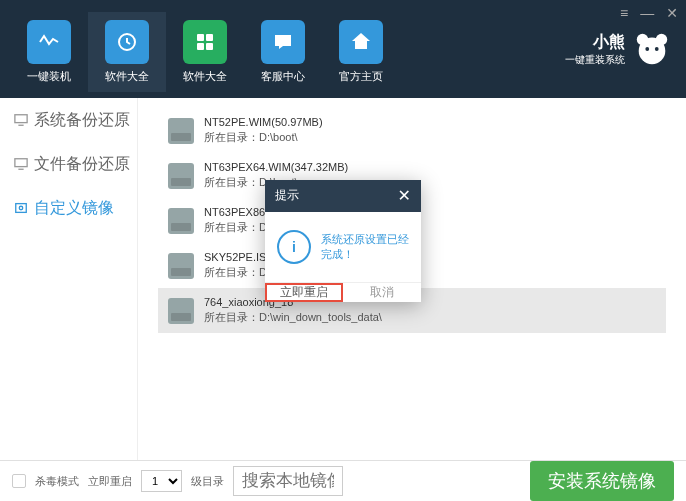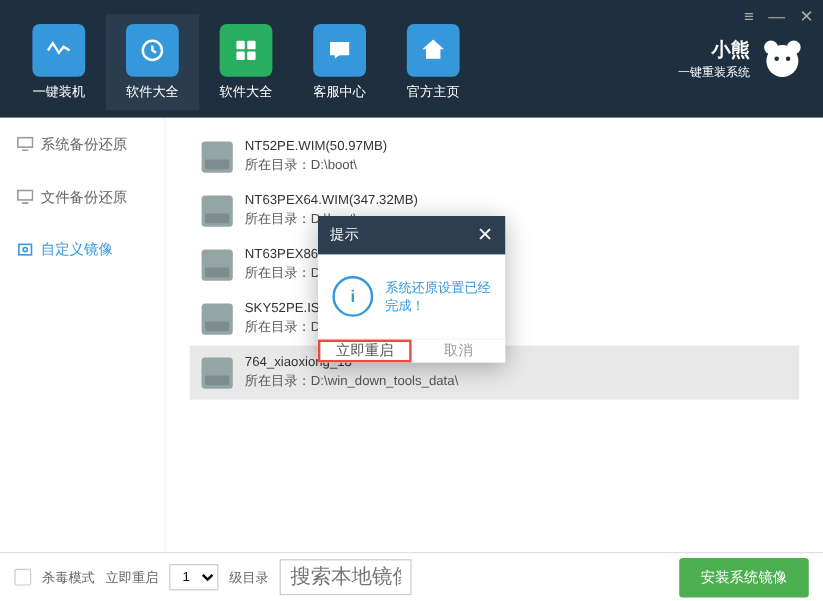--- a/index.html
+++ b/index.html
@@ -11,34 +11,34 @@
 .nav-label{color:#fff;font-size:11px}
 .brand{position:absolute;right:15px;top:30px;display:flex;align-items:center;color:#ffffff}
 .brand-text{text-align:right;margin-right:8px}
 .brand-title{font-size:16px;font-weight:bold}
 .brand-sub{font-size:10px}
 .bear{width:38px;height:38px}
 .win-controls{position:absolute;right:8px;top:5px;display:flex;gap:12px}
 .win-btn{color:#aaa;cursor:pointer;font-size:14px}
 .body-area{display:flex;height:362px}
 .sidebar{width:138px;background:#fff;border-right:1px solid #eee}
-.side-item{height:44px;display:flex;align-items:center;padding-left:14px;font-size:12px;color:#666;cursor:pointer;gap:6px}
+.side-item{height:44px;display:flex;align-items:center;padding-left:14px;font-size:16px;color:#666;cursor:pointer;gap:6px}
 .side-item.active{color:#3498db}
 .main{flex:1;padding:10px 20px;overflow:auto}
 .file-row{display:flex;align-items:center;padding:8px 10px;gap:10px}
 .file-row.sel{background:#e8e8e8}
 .file-icon{width:26px;height:26px;background:#95a5a6;border-radius:3px;position:relative;flex-shrink:0}
 .file-icon::before{content:"";position:absolute;bottom:3px;left:3px;right:3px;height:8px;background:#7f8c8d;border-radius:1px}
 .file-info{font-size:11px;color:#555}
 .file-name{color:#333;margin-bottom:2px}
 .bottom-bar{height:41px;border-top:1px solid #e0e0e0;display:flex;align-items:center;padding:0 12px;font-size:11px;color:#666;gap:9px}
 .checkbox{width:14px;height:14px;border:1px solid #ccc;border-radius:2px}
 .select{border:1px solid #ccc;padding:3px 6px;font-size:11px;background:#fff}
 .search-input{border:1px solid #ccc;padding:4px 8px;font-size:17px;width:110px}
-.install-btn{margin-left:auto;background:#4caf50;color:#fff;padding:8px 18px;border:none;border-radius:3px;font-size:12px;cursor:pointer}
+.install-btn{margin-left:auto;background:#4caf50;color:#fff;padding:8px 18px;border:none;border-radius:3px;font-size:18px;cursor:pointer}
 .dialog-overlay{position:absolute;top:0;left:0;right:0;bottom:0;display:flex;align-items:center;justify-content:center;pointer-events:none}
 .dialog{width:156px;background:#fff;box-shadow:0 4px 20px rgba(0,0,0,0.3);pointer-events:auto;position:relative;top:-10px}
 .dialog-header{height:32px;background:#2c3e50;color:#fff;display:flex;align-items:center;justify-content:space-between;padding:0 10px;font-size:12px}
 .dialog-close{cursor:pointer;font-size:16px}
 .dialog-body{padding:18px 12px;display:flex;align-items:center;gap:10px}
 .info-circle{width:34px;height:34px;border:2px solid #3498db;border-radius:50%;display:flex;align-items:center;justify-content:center;color:#3498db;font-size:14px;font-weight:bold;flex-shrink:0}
 .dialog-msg{font-size:11px;color:#3498db}
 .dialog-btns{display:flex;border-top:1px solid #eee}
 .dialog-btn{flex:1;padding:1px;text-align:center;font-size:12px;cursor:pointer;background:#fff}
 .dialog-btn.primary{outline:2px solid #e74c3c;outline-offset:-2px;color:#555;position:relative;z-index:1}

